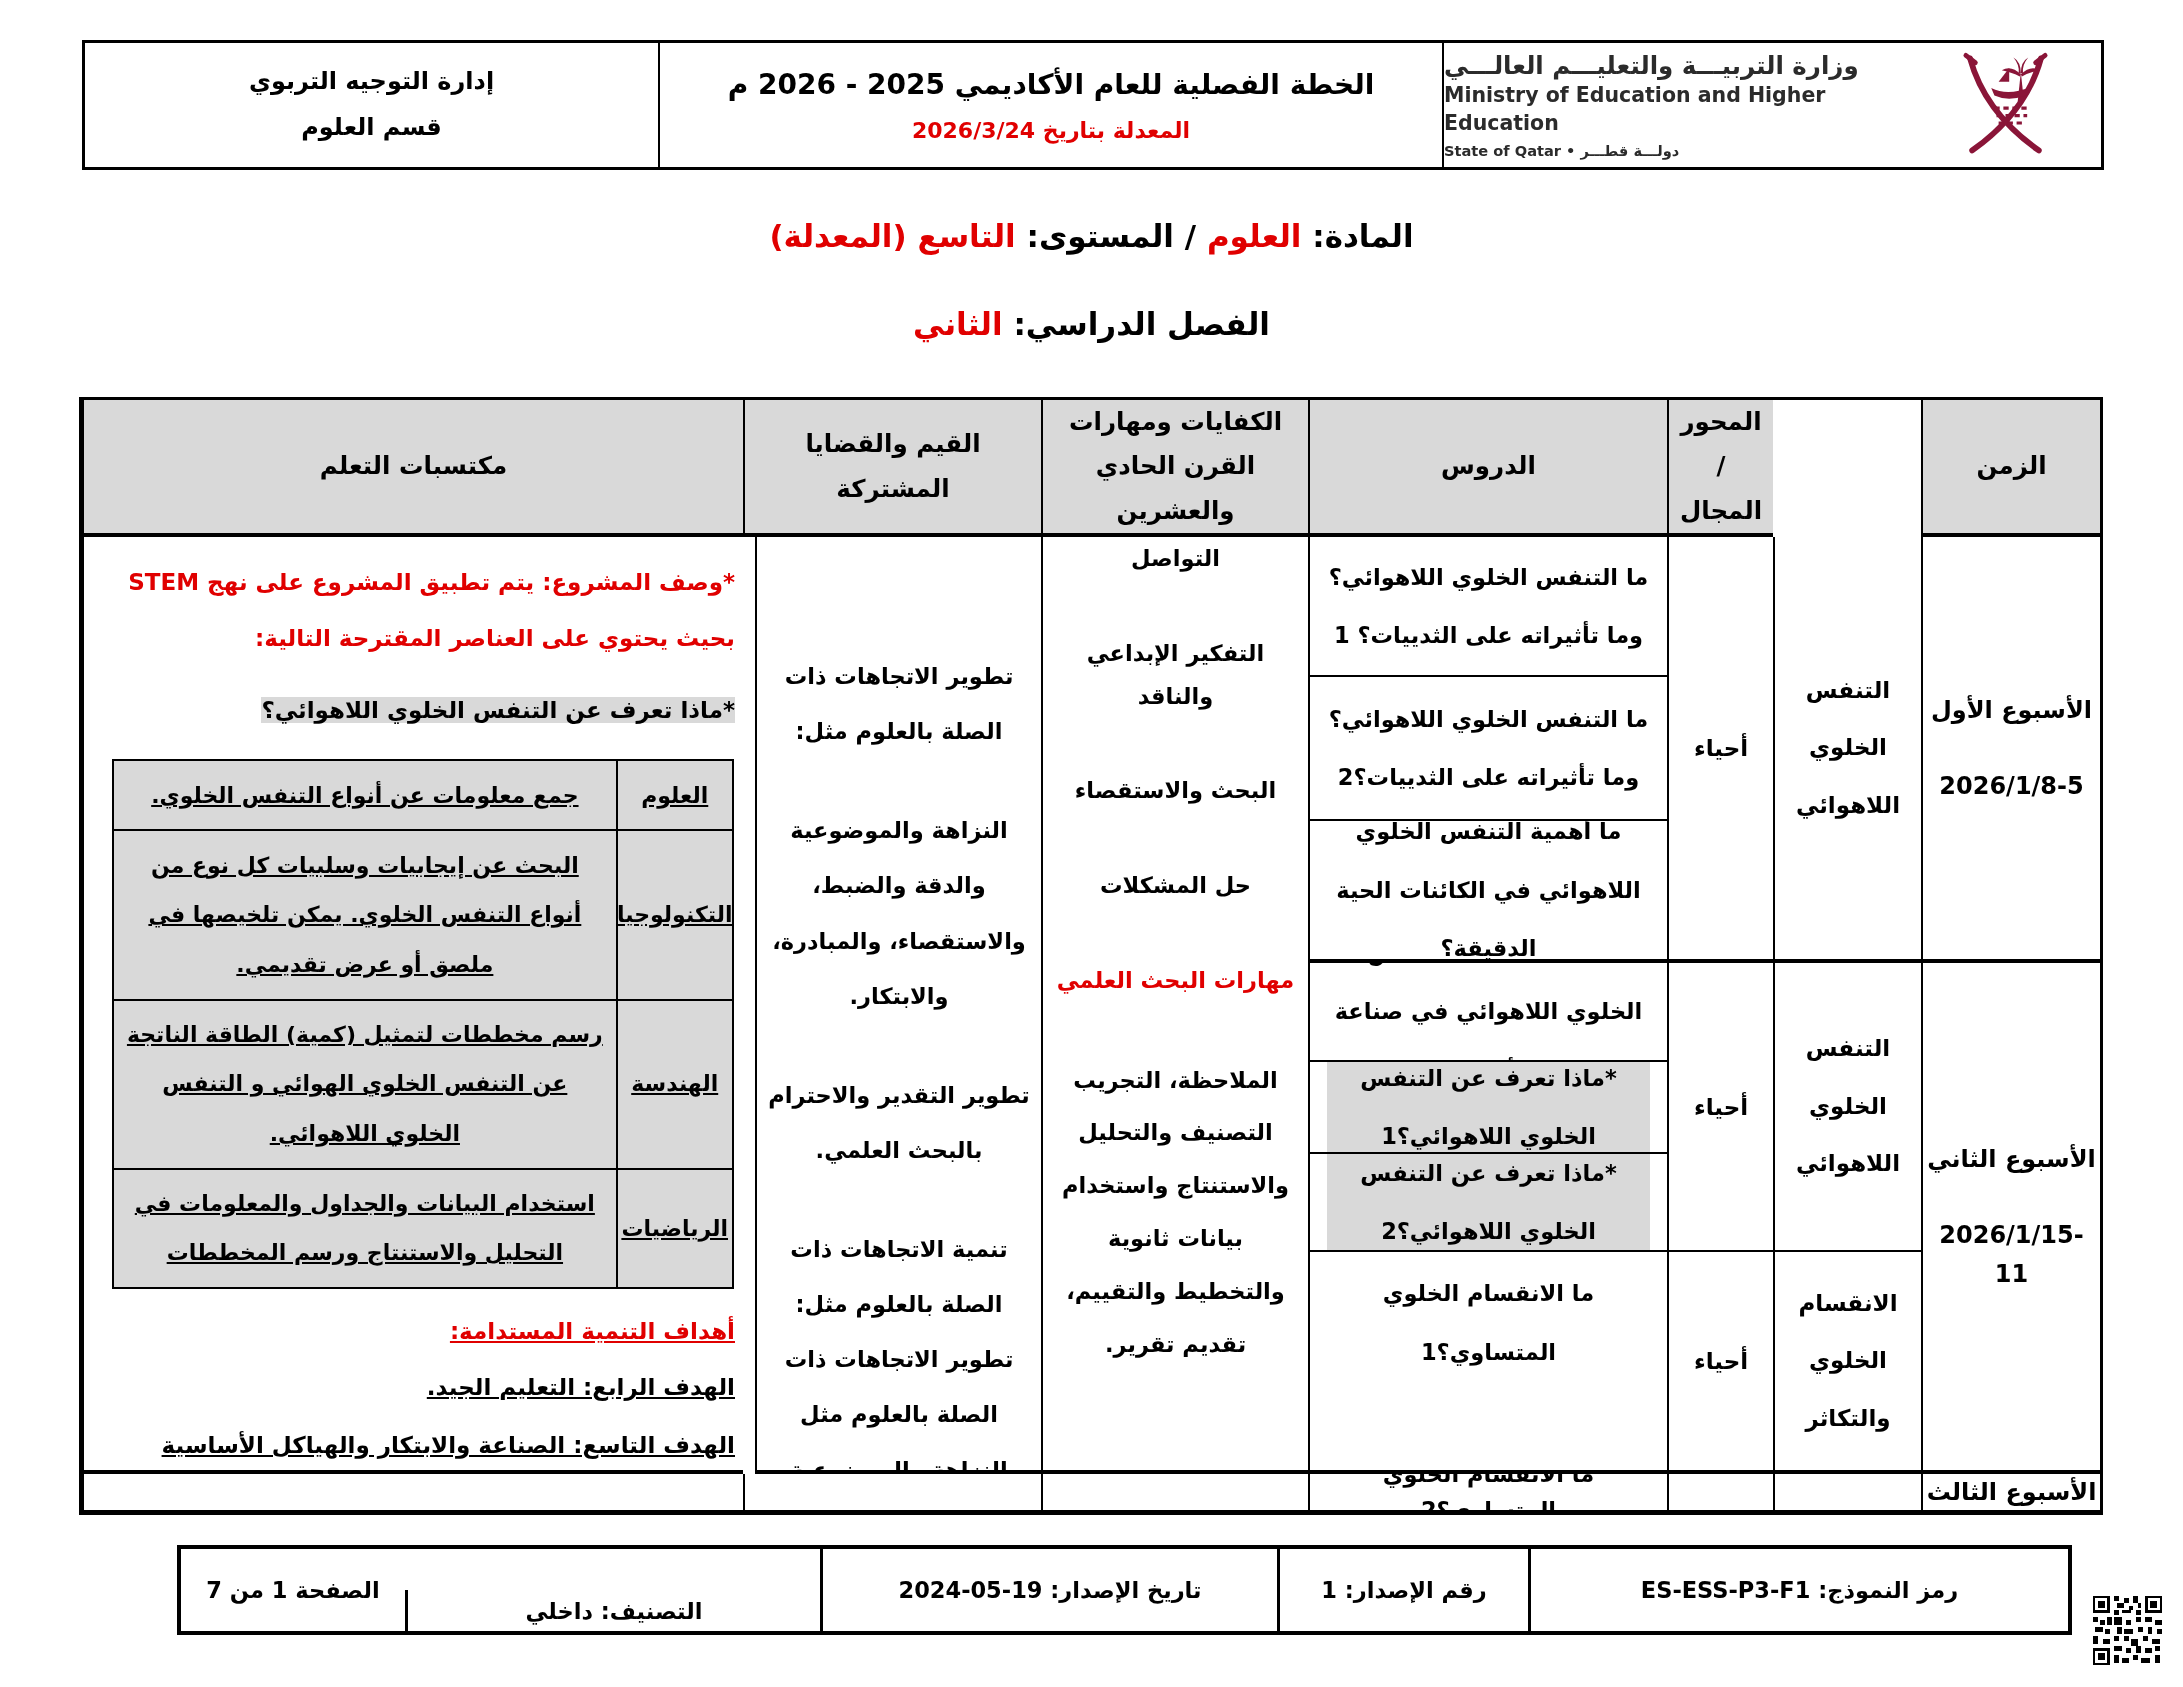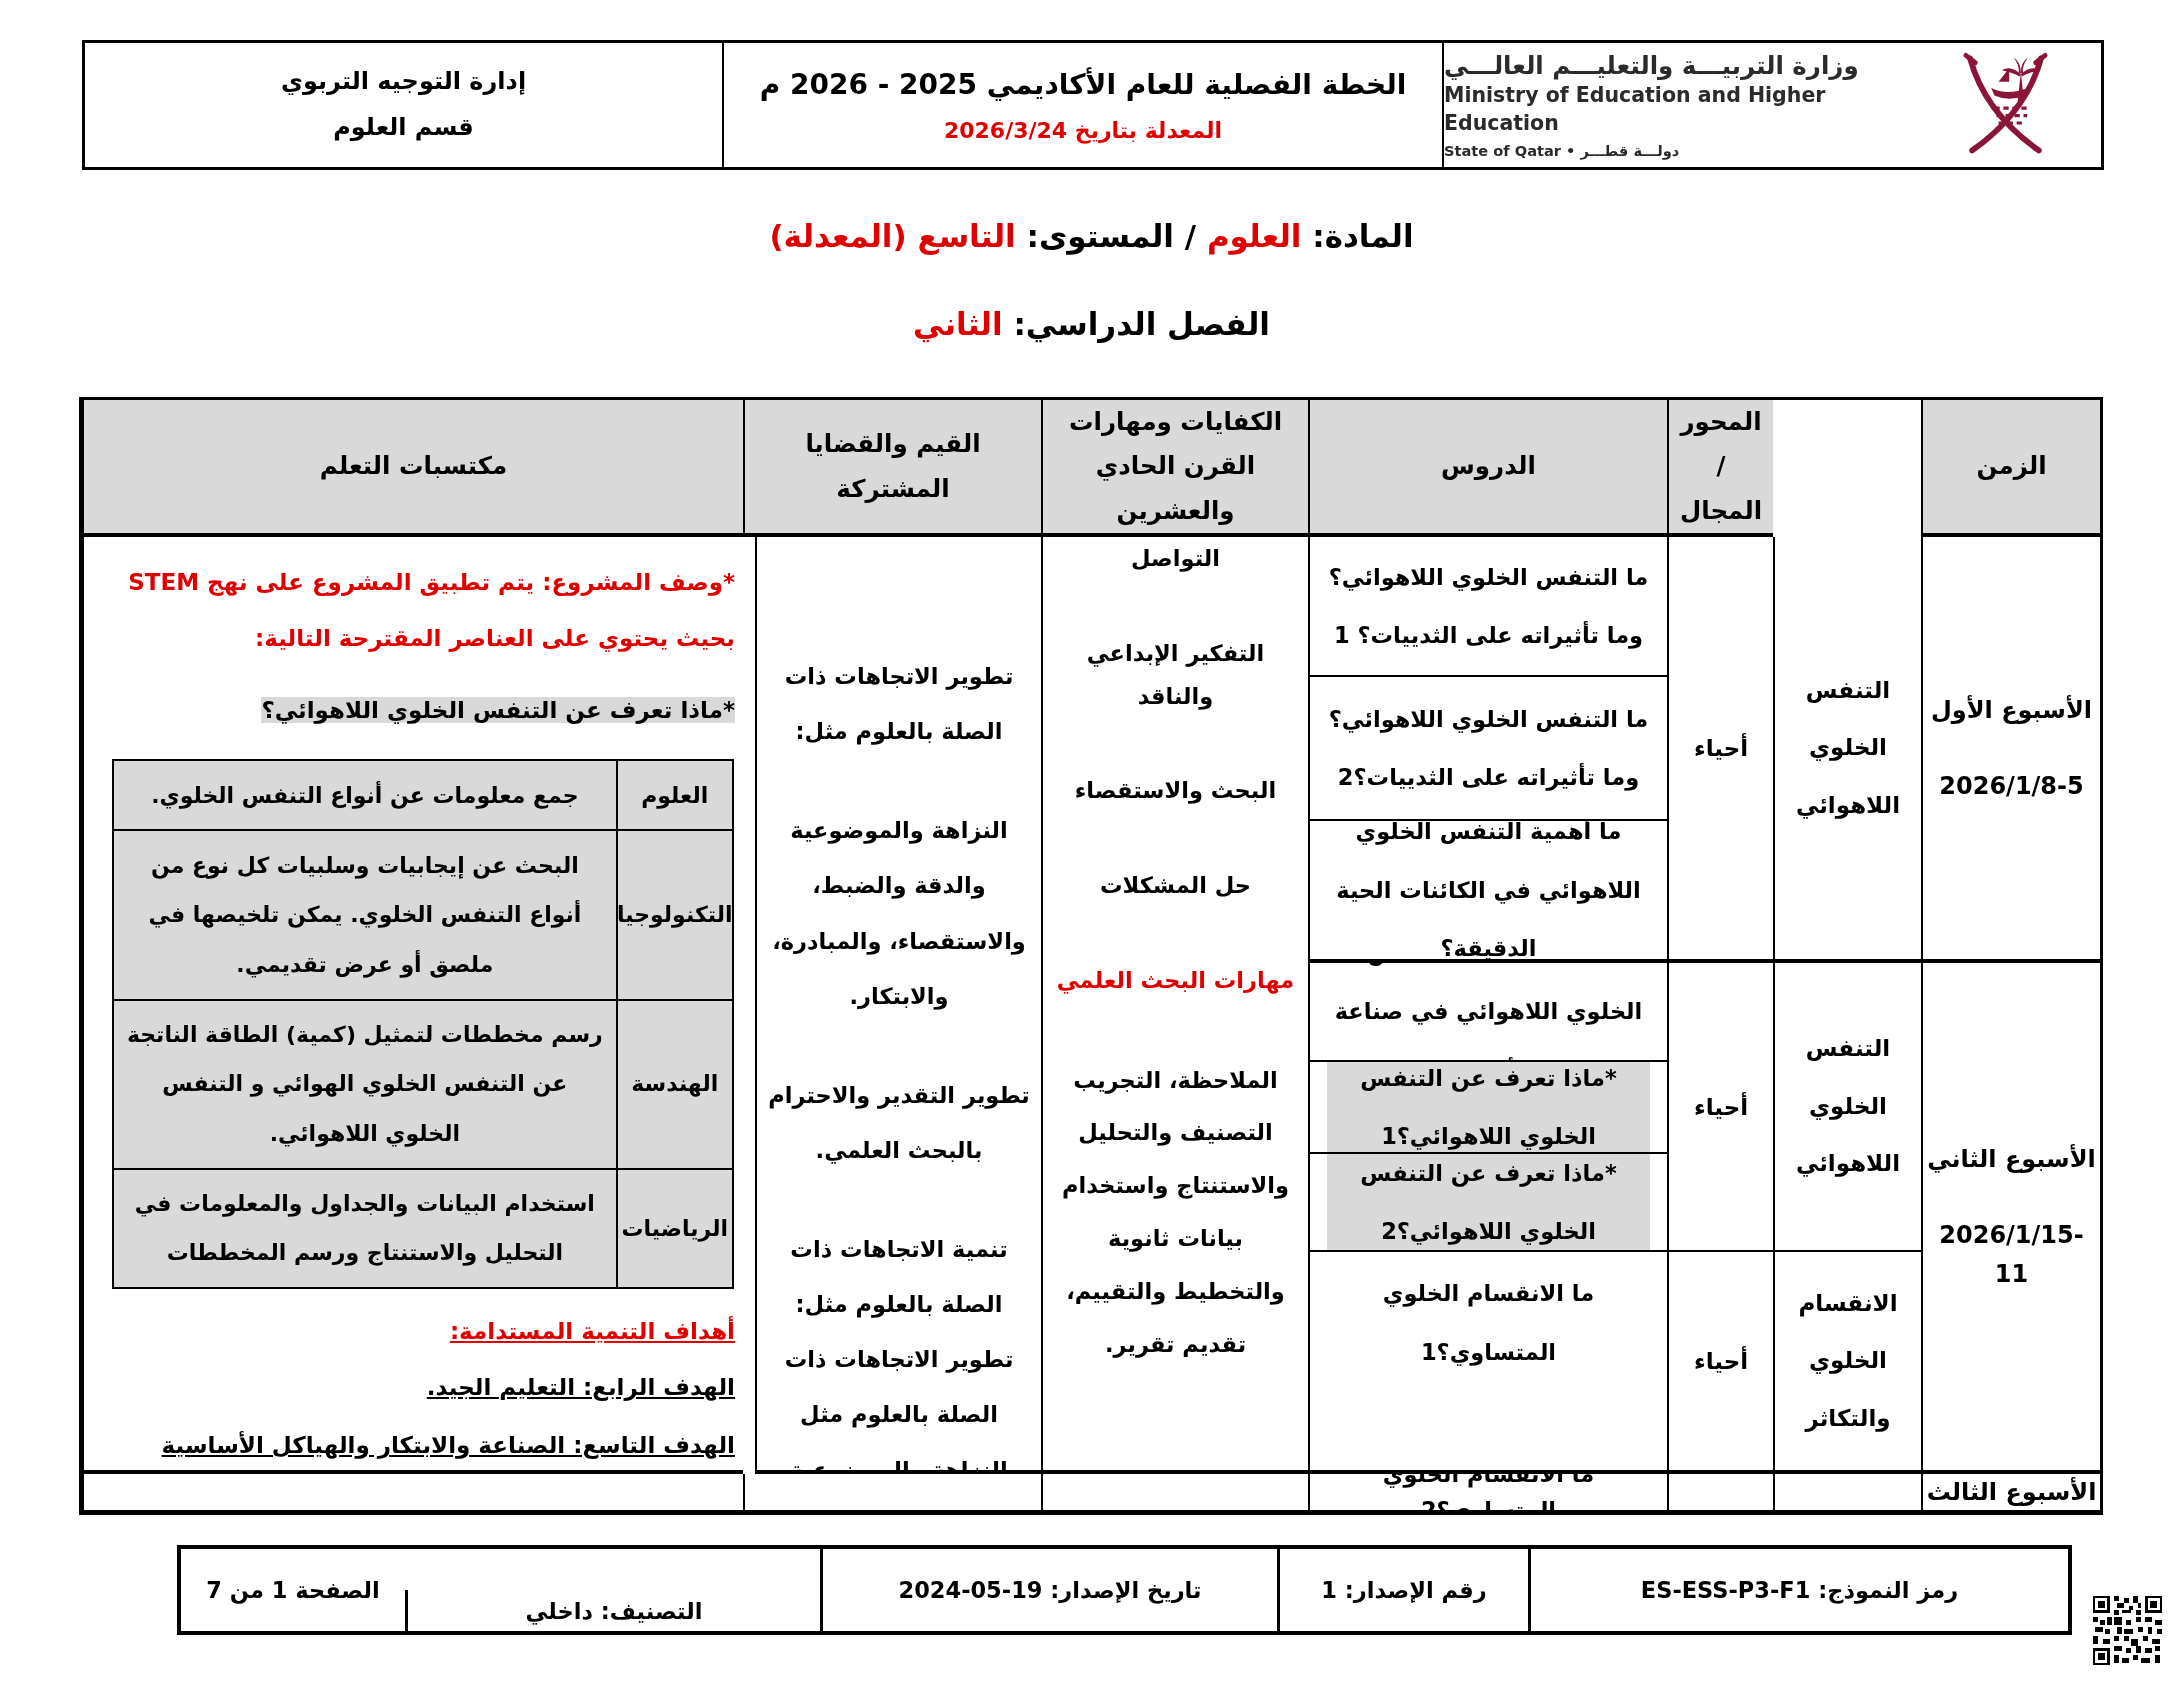--- a/index.html
+++ b/index.html
@@ -9,21 +9,21 @@
     font-weight:bold;color:#000;direction:rtl;
   }
   
   .hdr{
     position:absolute;left:82px;top:40px;width:2022px;height:130px;
     display:flex;flex-direction:row;direction:rtl;
     border:3.3px solid #000;box-sizing:border-box;background:#fff;
   }
   .hdr-cell{box-sizing:border-box;display:flex;flex-direction:column;align-items:center;justify-content:center;}
   .hdr-logo{width:659px;border-left:2.6px solid #000;flex-direction:row;justify-content:flex-start;padding-right:40px;gap:18.5px;}
-  .hdr-title{width:720px;border-left:2.6px solid #000;}
+  .hdr-title{width:784px;border-left:2.6px solid #000;}
   .hdr-dept{flex:1;}
   .ministry-text{display:flex;flex-direction:column;align-items:flex-end;text-align:left;line-height:1.35;}
   .ministry-ar{font-size:24.5px;color:#2b2b2b;letter-spacing:0;}
   .ministry-en{font-size:20.5px;color:#2b2b2b;font-weight:bold;}
   .ministry-qa{font-size:14.6px;color:#2b2b2b;margin-top:4px;}
   .hdr-title .t-main{font-size:28px;}
   .hdr-title .t-rev{font-size:22px;color:#e00000;margin-top:17px;}
   .hdr-dept div{font-size:24px;line-height:1.9;}
   
   .subject-line{position:absolute;top:218px;left:0;width:2183px;text-align:center;font-size:31px;}
@@ -62,21 +62,21 @@
   .outcomes{display:block;text-align:right;padding:17px 8px 0 16px;font-size:23px;}
   .outcomes .proj{color:#e00000;line-height:2.45;margin:0 0 22.5px 0;}
   .outcomes .q{margin:0 0 26.5px 0;line-height:1.9;}
   .stem{
     display:grid;direction:rtl;grid-template-columns:116px 1fr;
     border:2px solid #000;margin:0 1.3px 29px 12px;
   }
   .stem .sc{
     box-sizing:border-box;background:#d9d9d9;border-left:2px solid #000;border-bottom:2px solid #000;
     display:flex;align-items:center;justify-content:center;text-align:center;
-    font-size:22px;line-height:2.25;padding:9.3px 12px;
+    font-size:22px;line-height:2.25;padding:9.3px 12px;text-decoration:underline;
   }
   .stem .sc.desc{border-left:none;}
   .stem .sc.r4{border-bottom:none;}
   .outcomes .sdg-t{color:#e00000;text-decoration:underline;margin:0 0 30px 0;}
   .outcomes .goal{text-decoration:underline;margin:0 0 32px 0;}
   
   .footer{
     position:absolute;left:177px;top:1545px;width:1895px;height:90px;
     display:flex;flex-direction:row;direction:rtl;
     border:4px solid #000;box-sizing:border-box;background:#fff;

